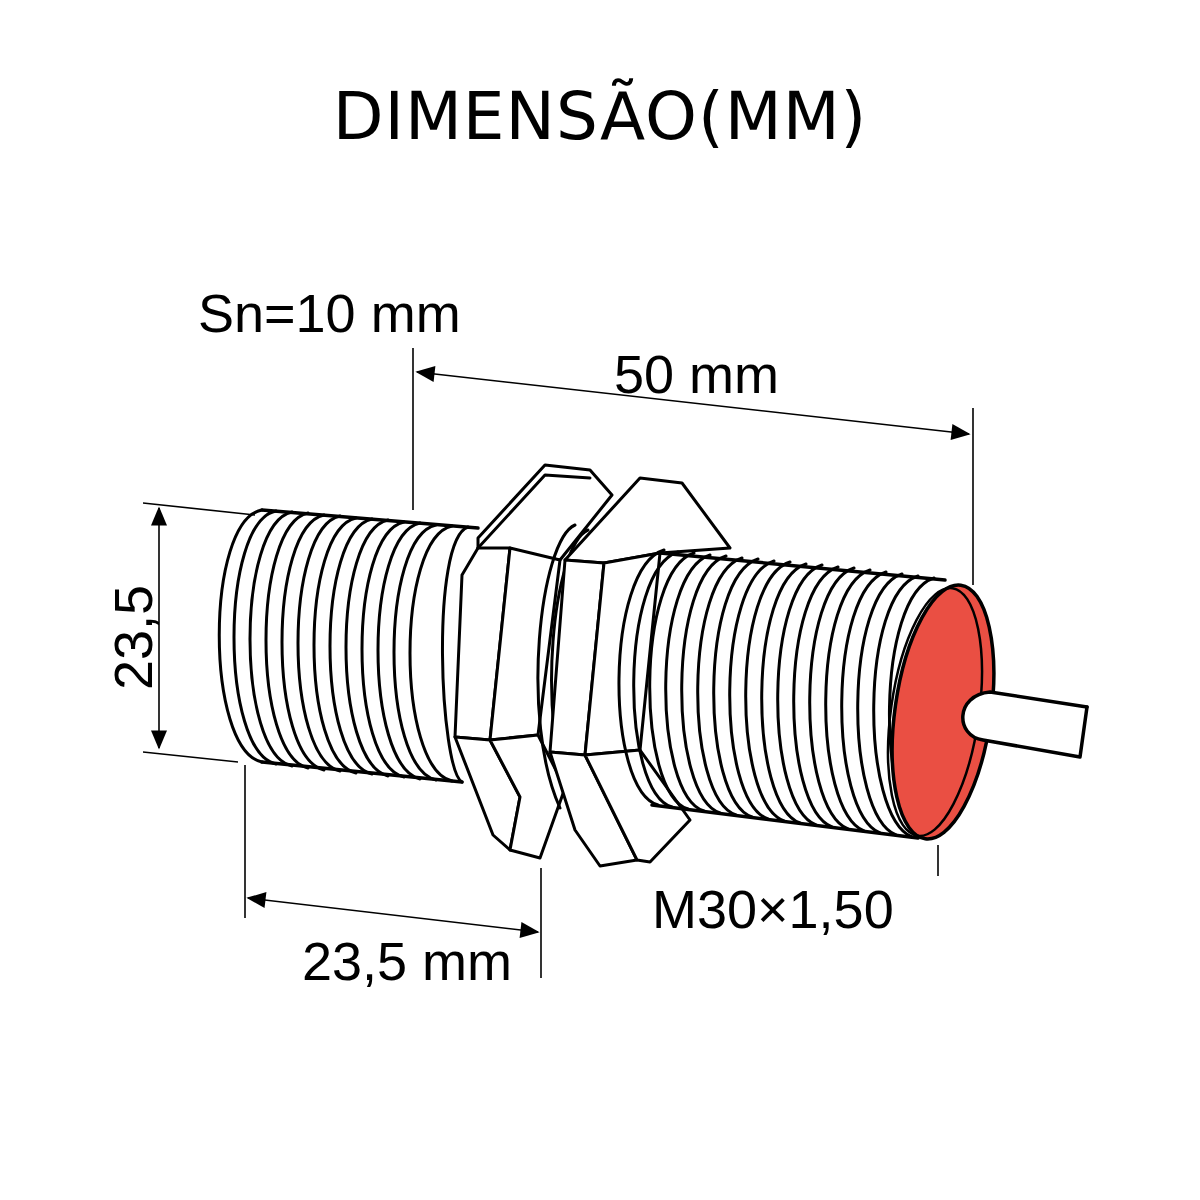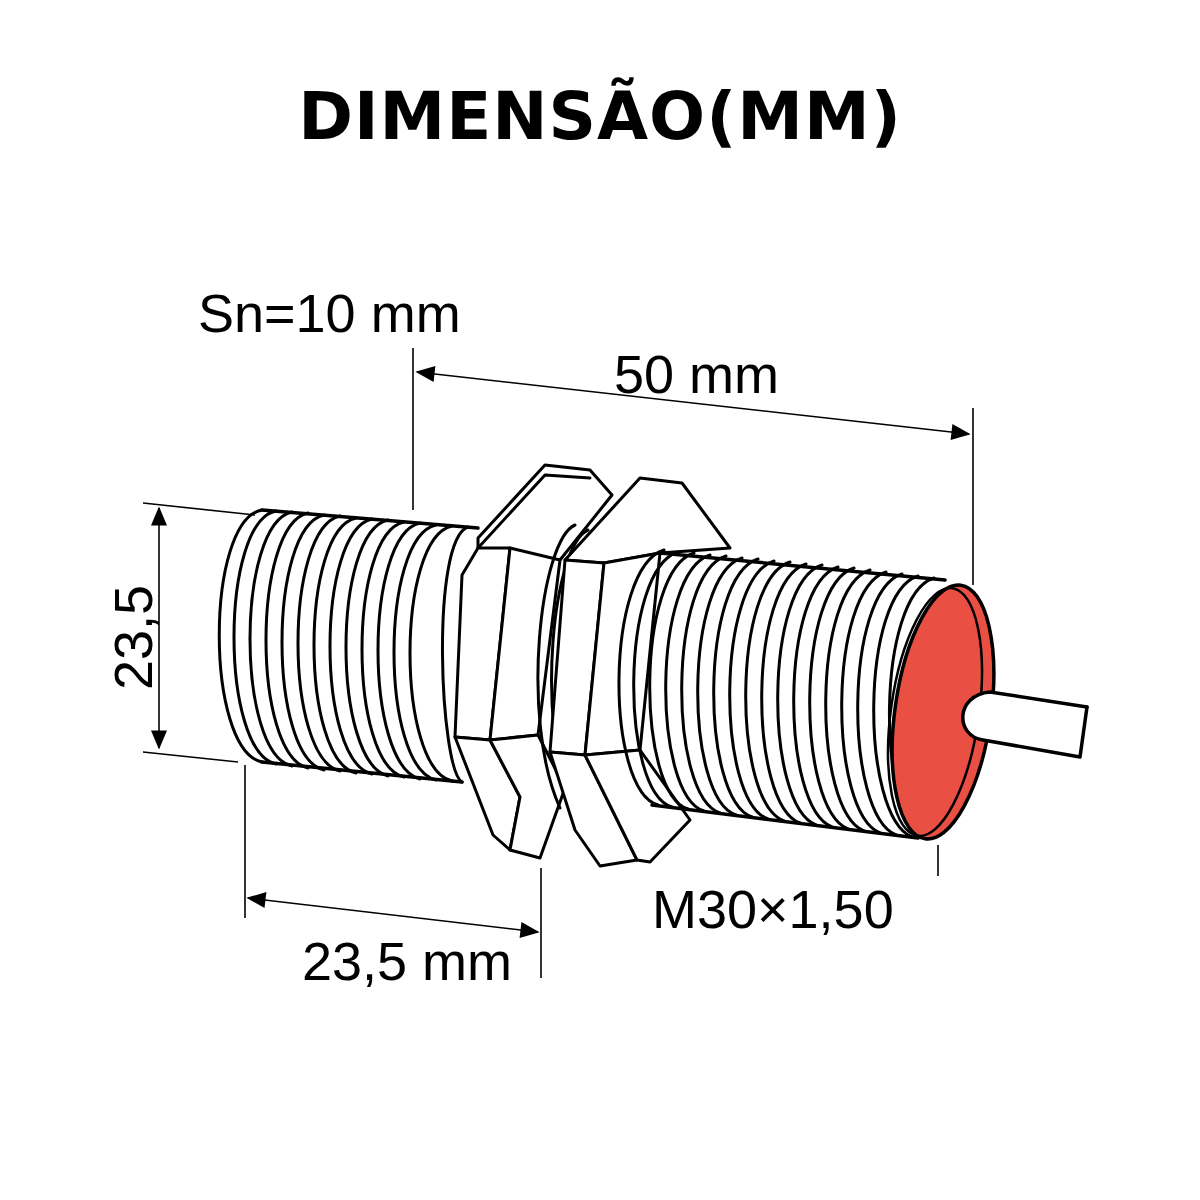--- a/index.html
+++ b/index.html
@@ -1,19 +1,19 @@
 <!DOCTYPE html>
 <html><head>
   <meta charset="utf-8">
   <style>
     html, body { margin: 0; padding: 0; background: #ffffff; }
     body { width: 1200px; height: 1200px; position: relative; overflow: hidden; font-family: "Liberation Sans", sans-serif; }
     .title {
       position: absolute; left: 0; top: 78px; width: 1200px; text-align: center;
-      font-family: "DejaVu Sans", sans-serif; font-weight: bold; font-size: 66px; letter-spacing: 1px; color: #000;
+      font-family: "DejaVu Sans", sans-serif; font-weight: normal; font-size: 66px; letter-spacing: 1px; color: #000;
     }
     svg { position: absolute; left: 0; top: 0; }
     .lbl { font-family: "Liberation Sans", sans-serif; fill: #000; }
     .ink { stroke: #000; fill: none; stroke-linecap: round; stroke-linejoin: round; }
     .thin { stroke: #000; stroke-width: 1.6; fill: none; }
   </style>
 </head>
 <body>
 
 <div class="title">DIMENSÃO(MM)</div>

